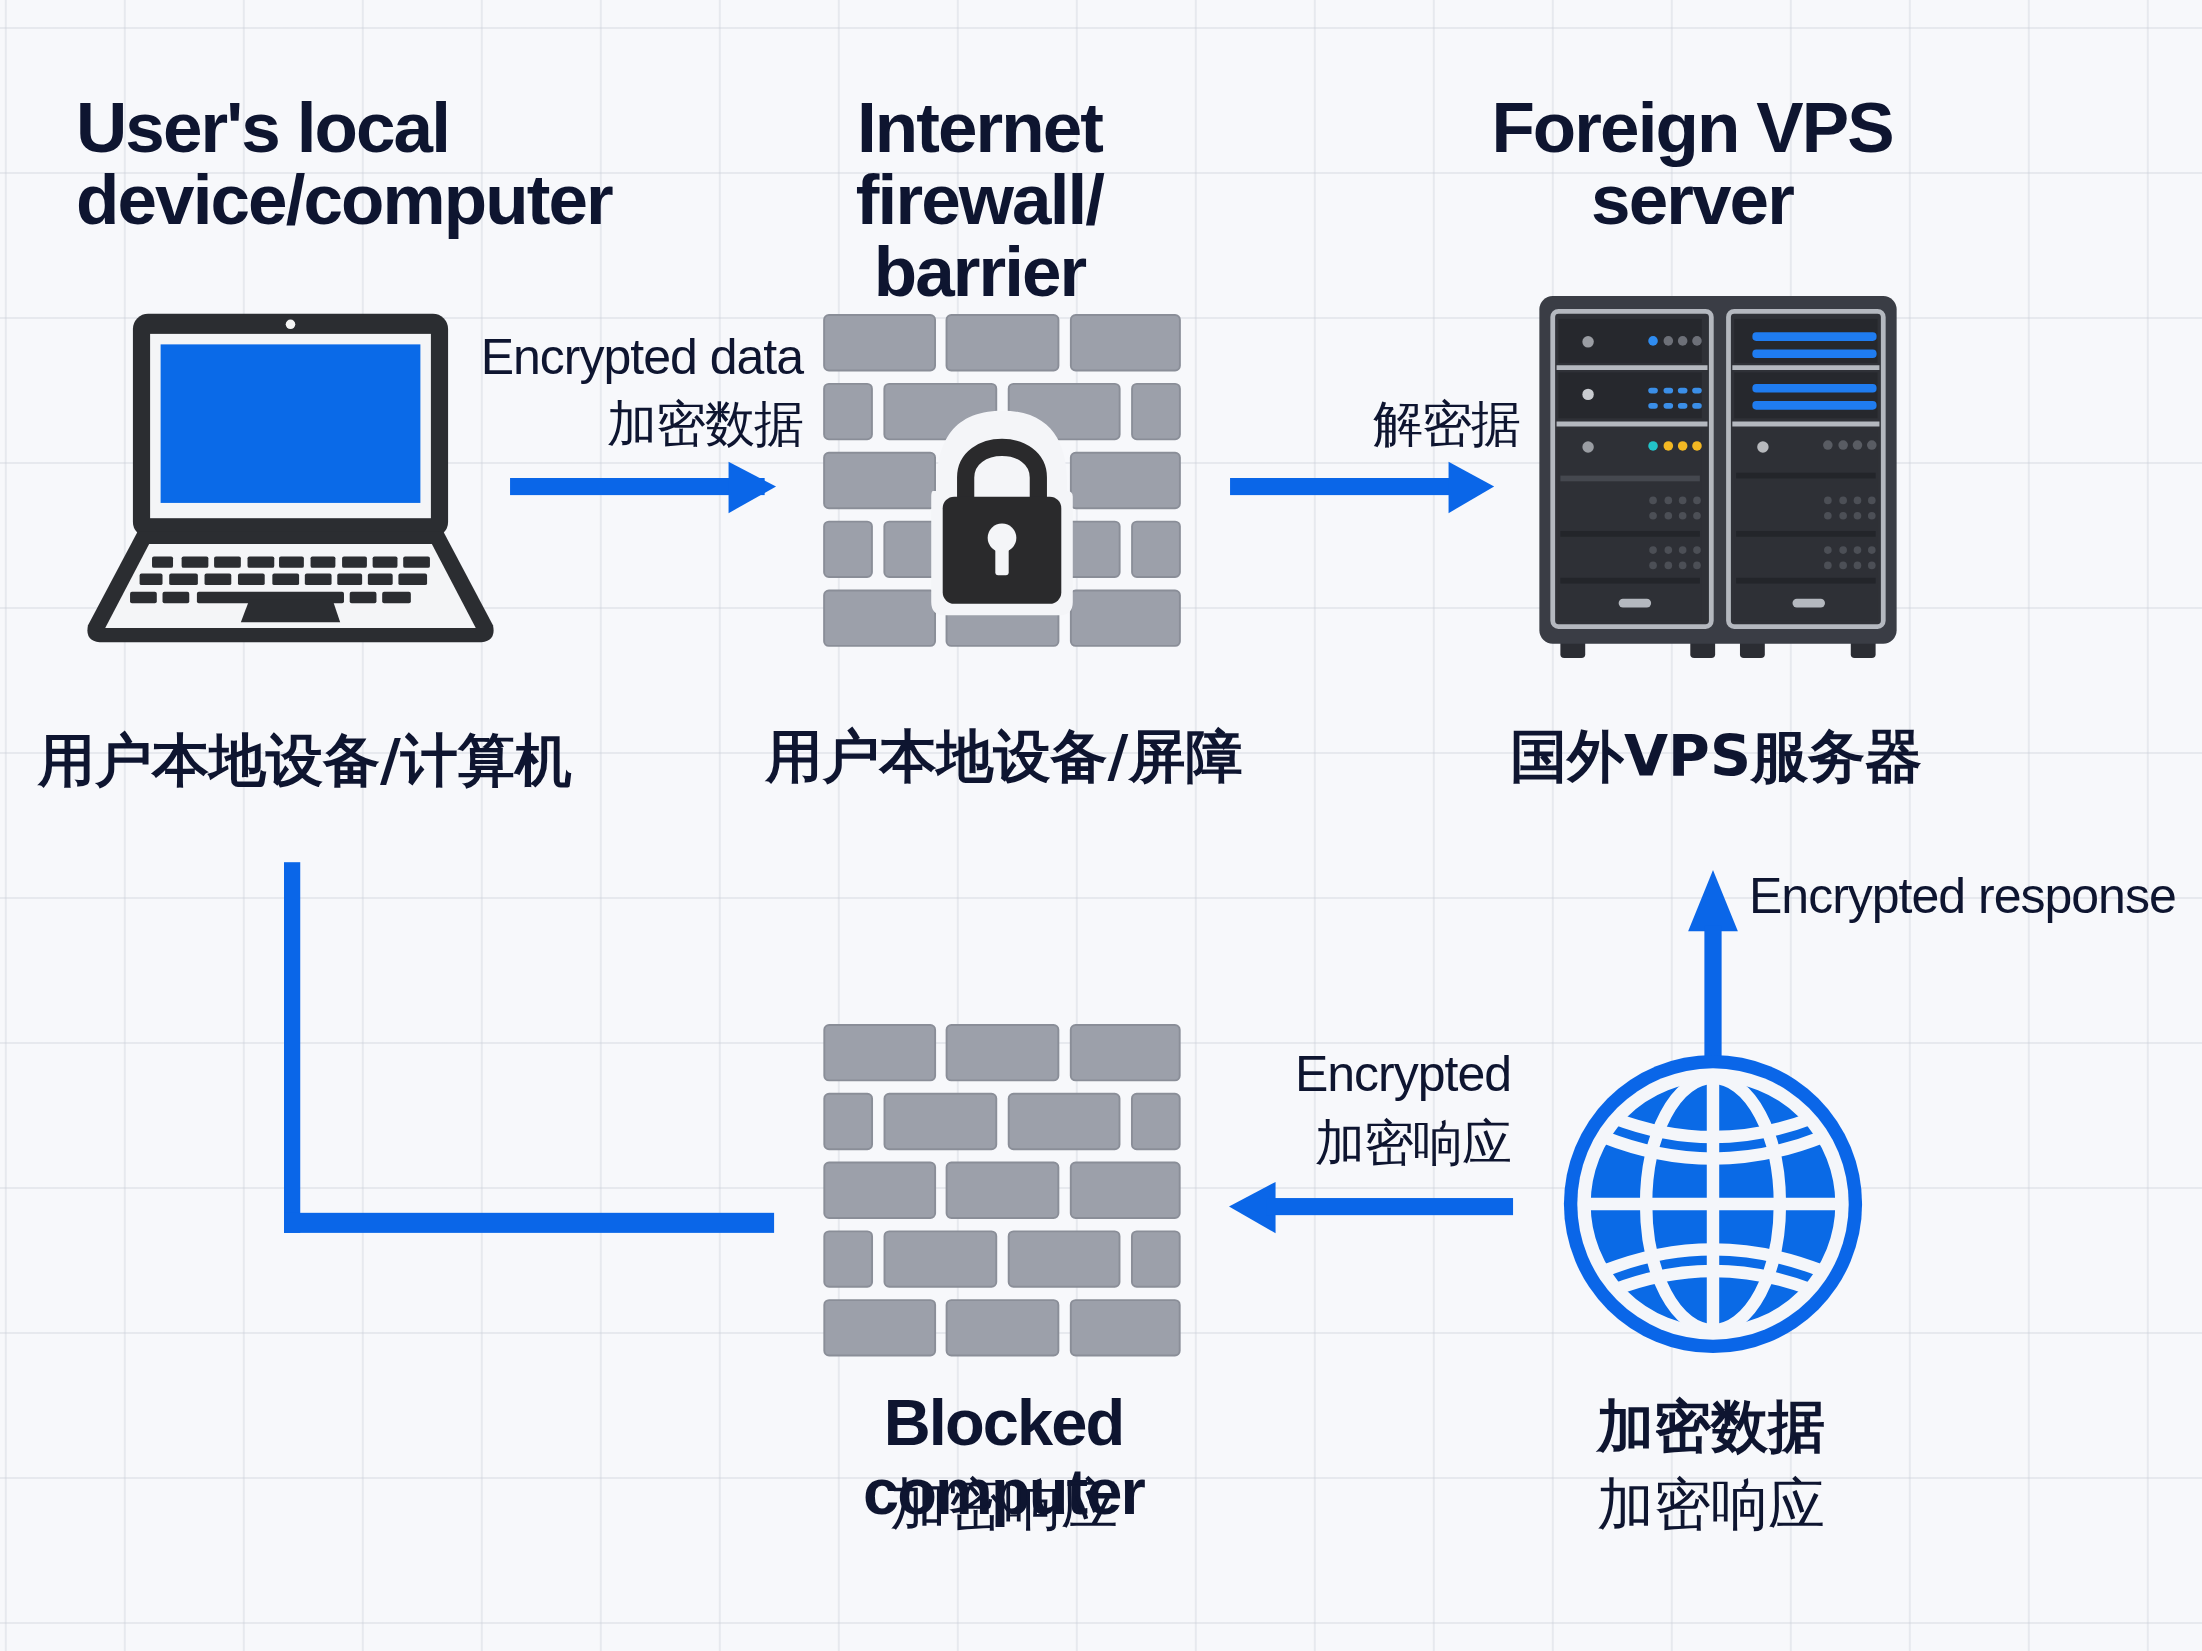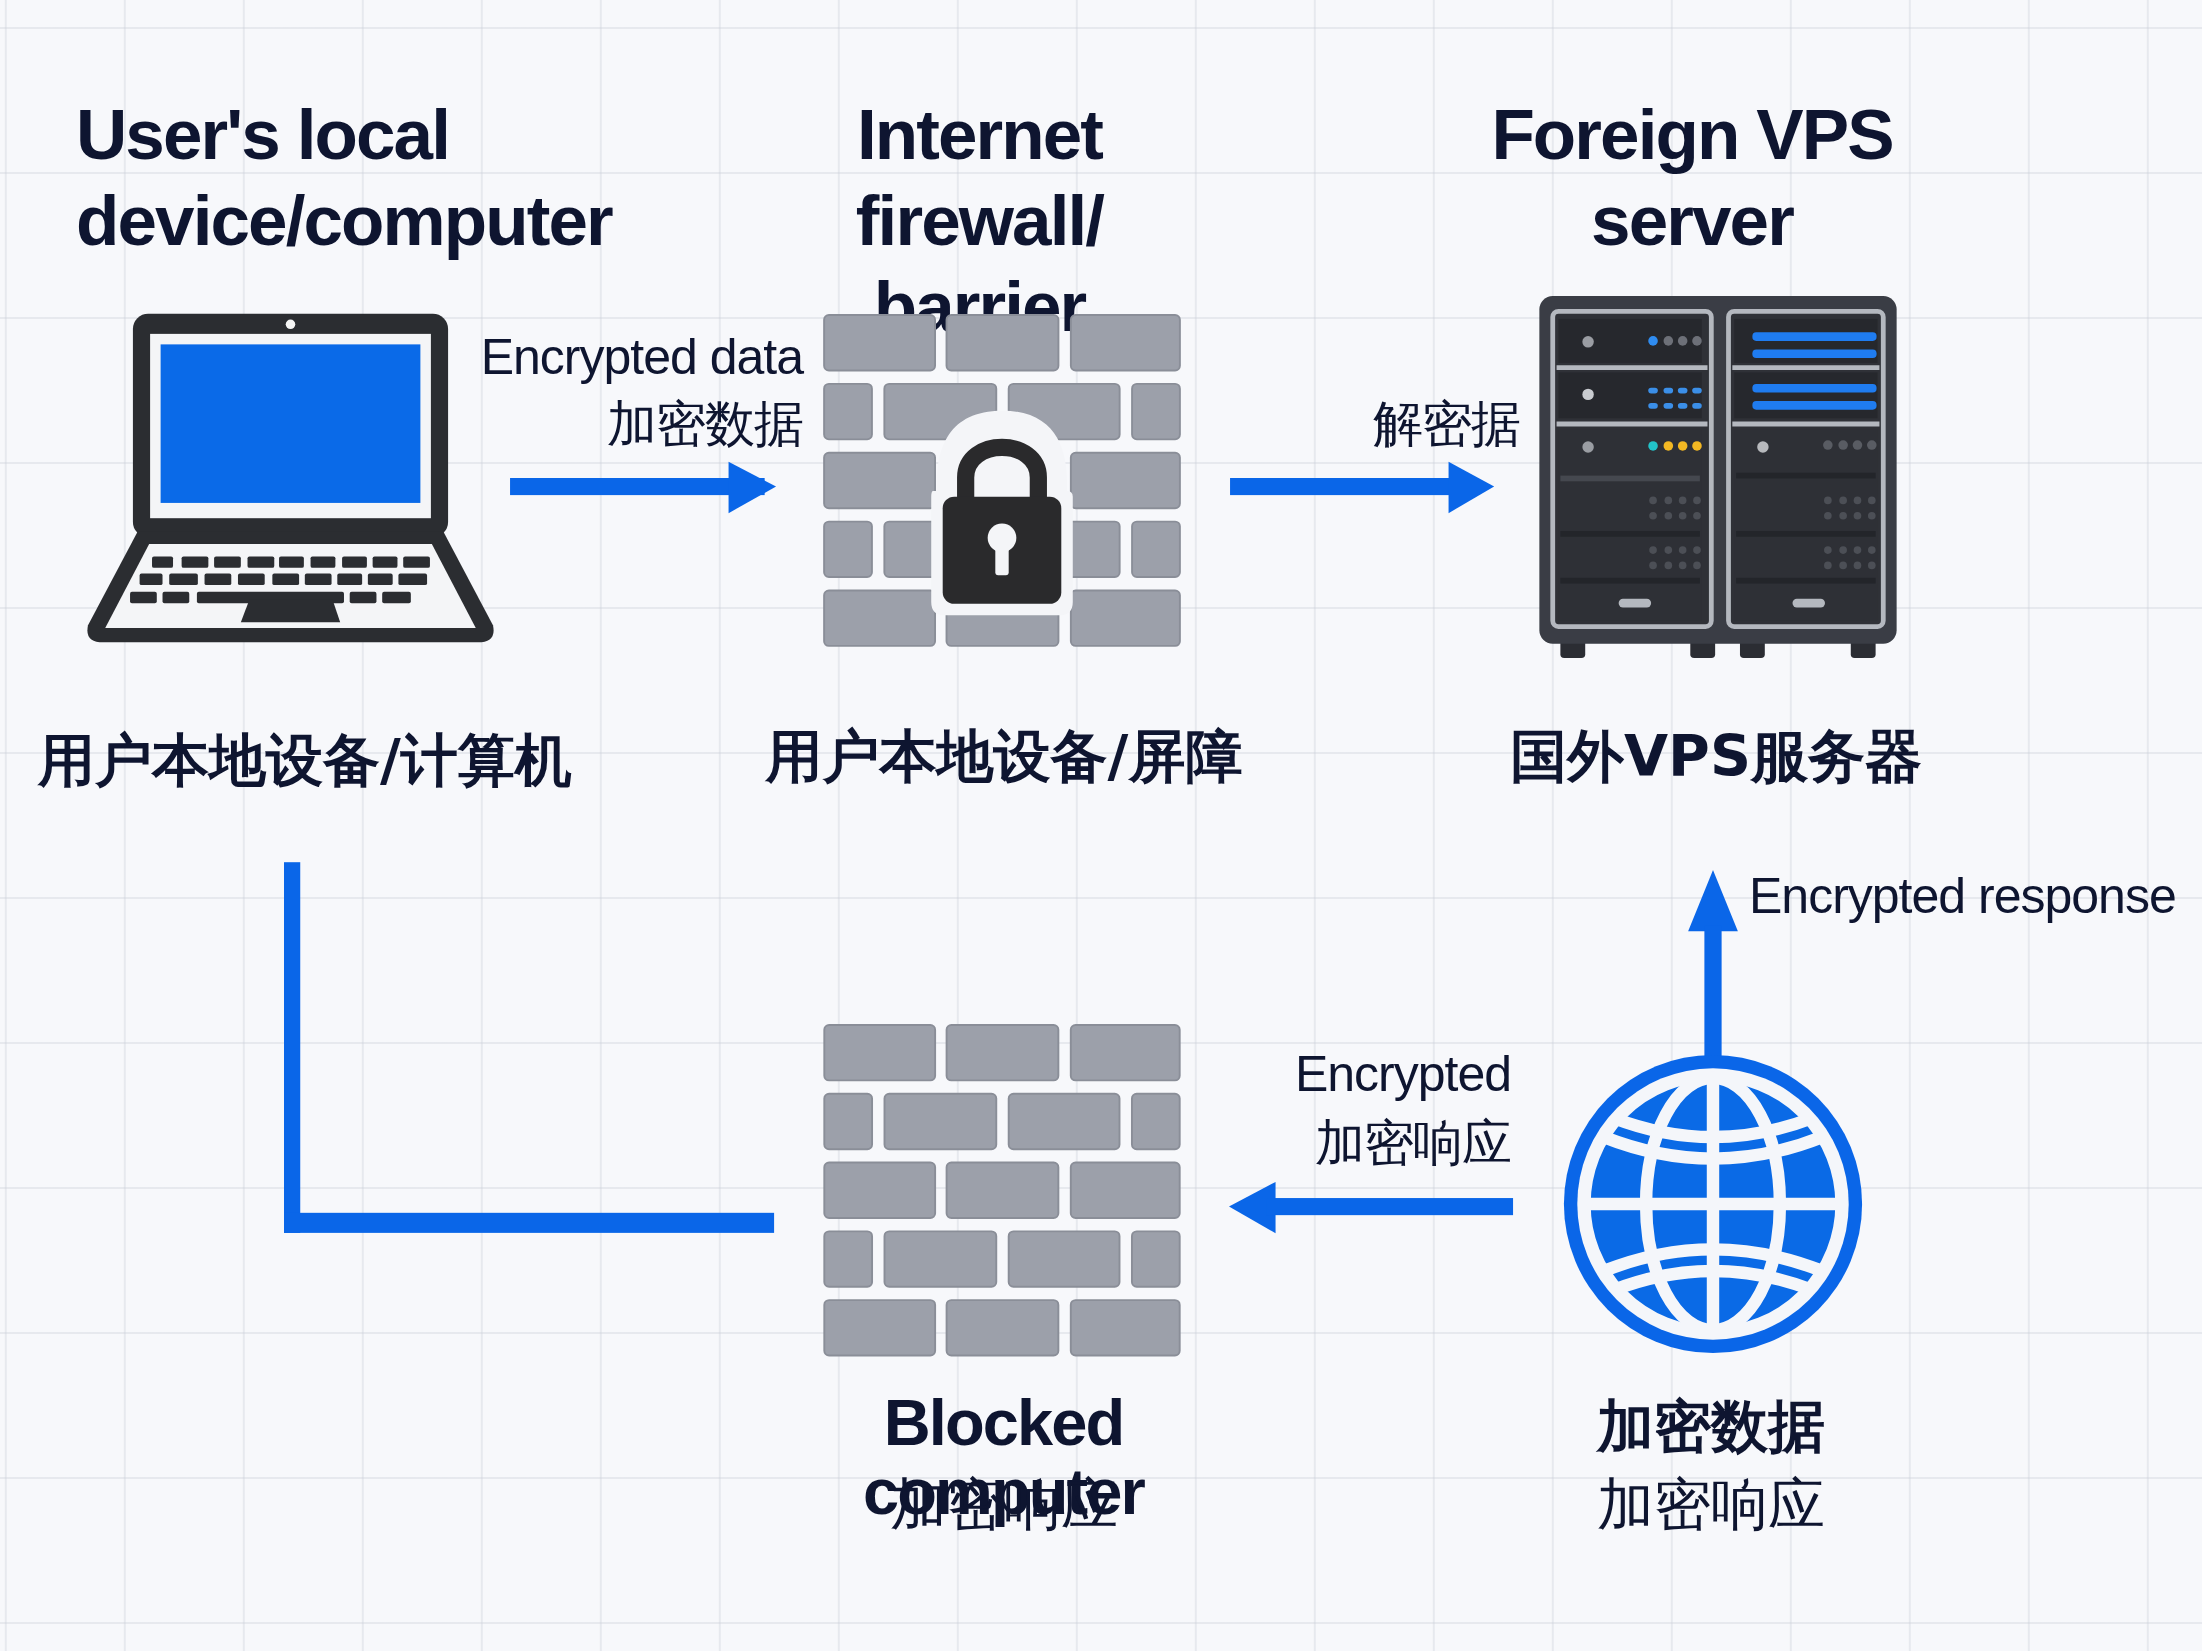--- a/index.html
+++ b/index.html
@@ -11,21 +11,21 @@
       linear-gradient(to right, rgba(200,205,215,0.35) 1.9px, transparent 1.9px),
       linear-gradient(to bottom, rgba(200,205,215,0.35) 1.9px, transparent 1.9px);
     background-size: 119px 145px;
     background-position: 4.8px 27px;
     font-family: "Liberation Sans", "DejaVu Sans", sans-serif;
     color: #0e1530;
   }
   .abs { position: absolute; }
   .title {
     font-family: "Liberation Sans", sans-serif; font-weight: bold;
-    font-size: 71px; line-height: 86px; letter-spacing: -1.9px;
+    font-size: 71px; line-height: 72px; letter-spacing: -1.9px;
     transform-origin: left top; white-space: pre-line;
   }
   .title.center { text-align: center; }
   .cn {
     font-family: "DejaVu Sans", "Liberation Sans", sans-serif; font-weight: bold;
     font-size: 57px; line-height: 69px; white-space: nowrap; text-align: center;
   }
   .cn-light { font-weight: normal; font-size: 52px; line-height: 61px; }
   .lbl {
     font-family: "Liberation Sans", sans-serif; font-size: 50px; line-height: 57px;

